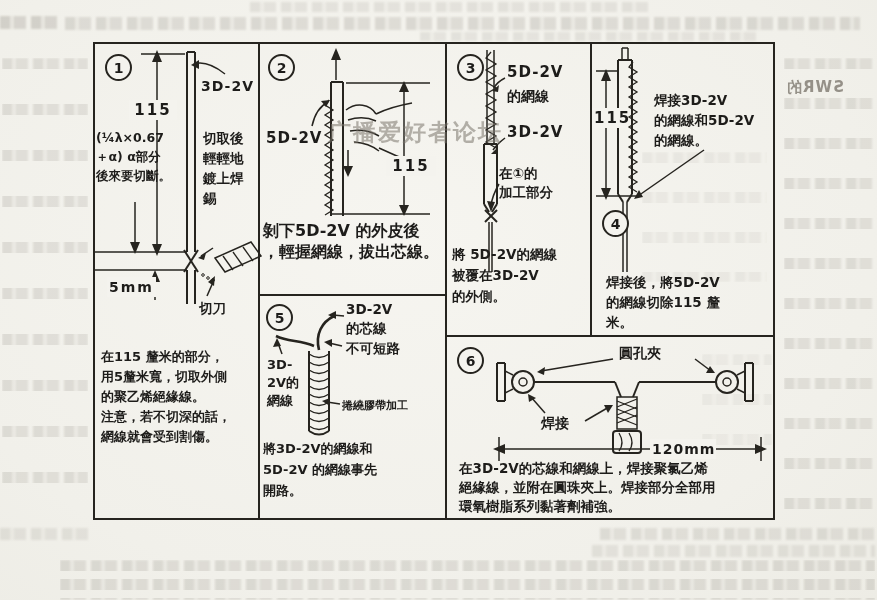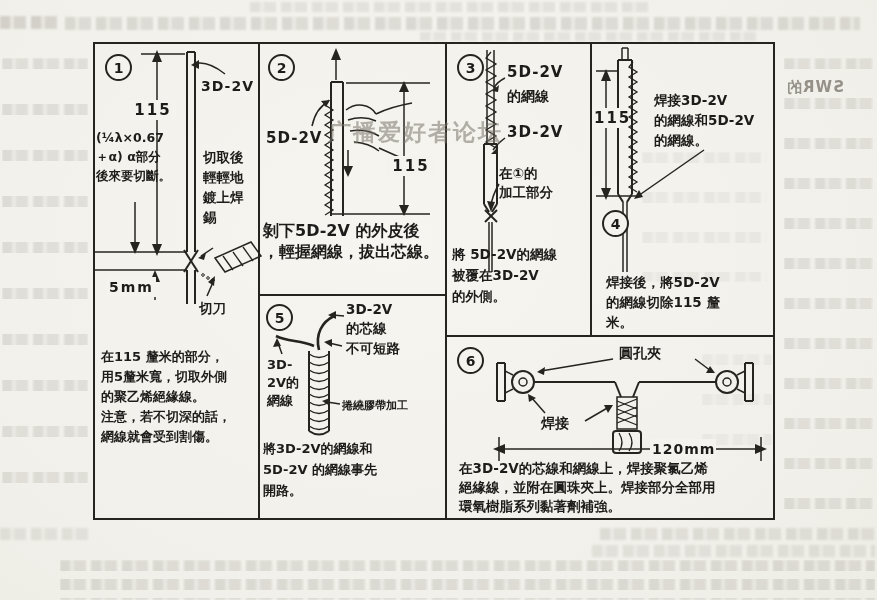--- a/index.html
+++ b/index.html
@@ -103,21 +103,21 @@
           <polygon points="96,21 104,16 104,25"></polygon>
       </svg>
       <div class="cnum" style="left:10px;top:10px;">
           <span>1</span>
         </div>
       <div class="t code" style="left:106px;top:32px;">3D-2V</div>
       <div class="t dim" style="left:34px;top:56px;width:44px;">115</div>
       <div class="t" style="left:1px;top:84px;font-size:12.5px;line-height:19px;">(¼λ×0.67
 ＋α) α部分
 後來要切斷。</div>
-      <div class="t" style="left:108px;top:84px;font-size:13.5px;margin-top:19px;">切取後
+      <div class="t" style="left:108px;top:84px;font-size:13.5px;">切取後
 輕輕地
 鍍上焊
 錫</div>
       <div class="t dim" style="left:12px;top:233px;font-size:14px;">5mm</div>
       <div class="t" style="left:104px;top:254px;font-size:13.5px;">切刀</div>
       <div class="t" style="left:6px;top:303px;">在115 釐米的部分，
 用5釐米寬，切取外側
 的聚乙烯絕緣線。
 注意，若不切深的話，
 網線就會受到割傷。</div>

